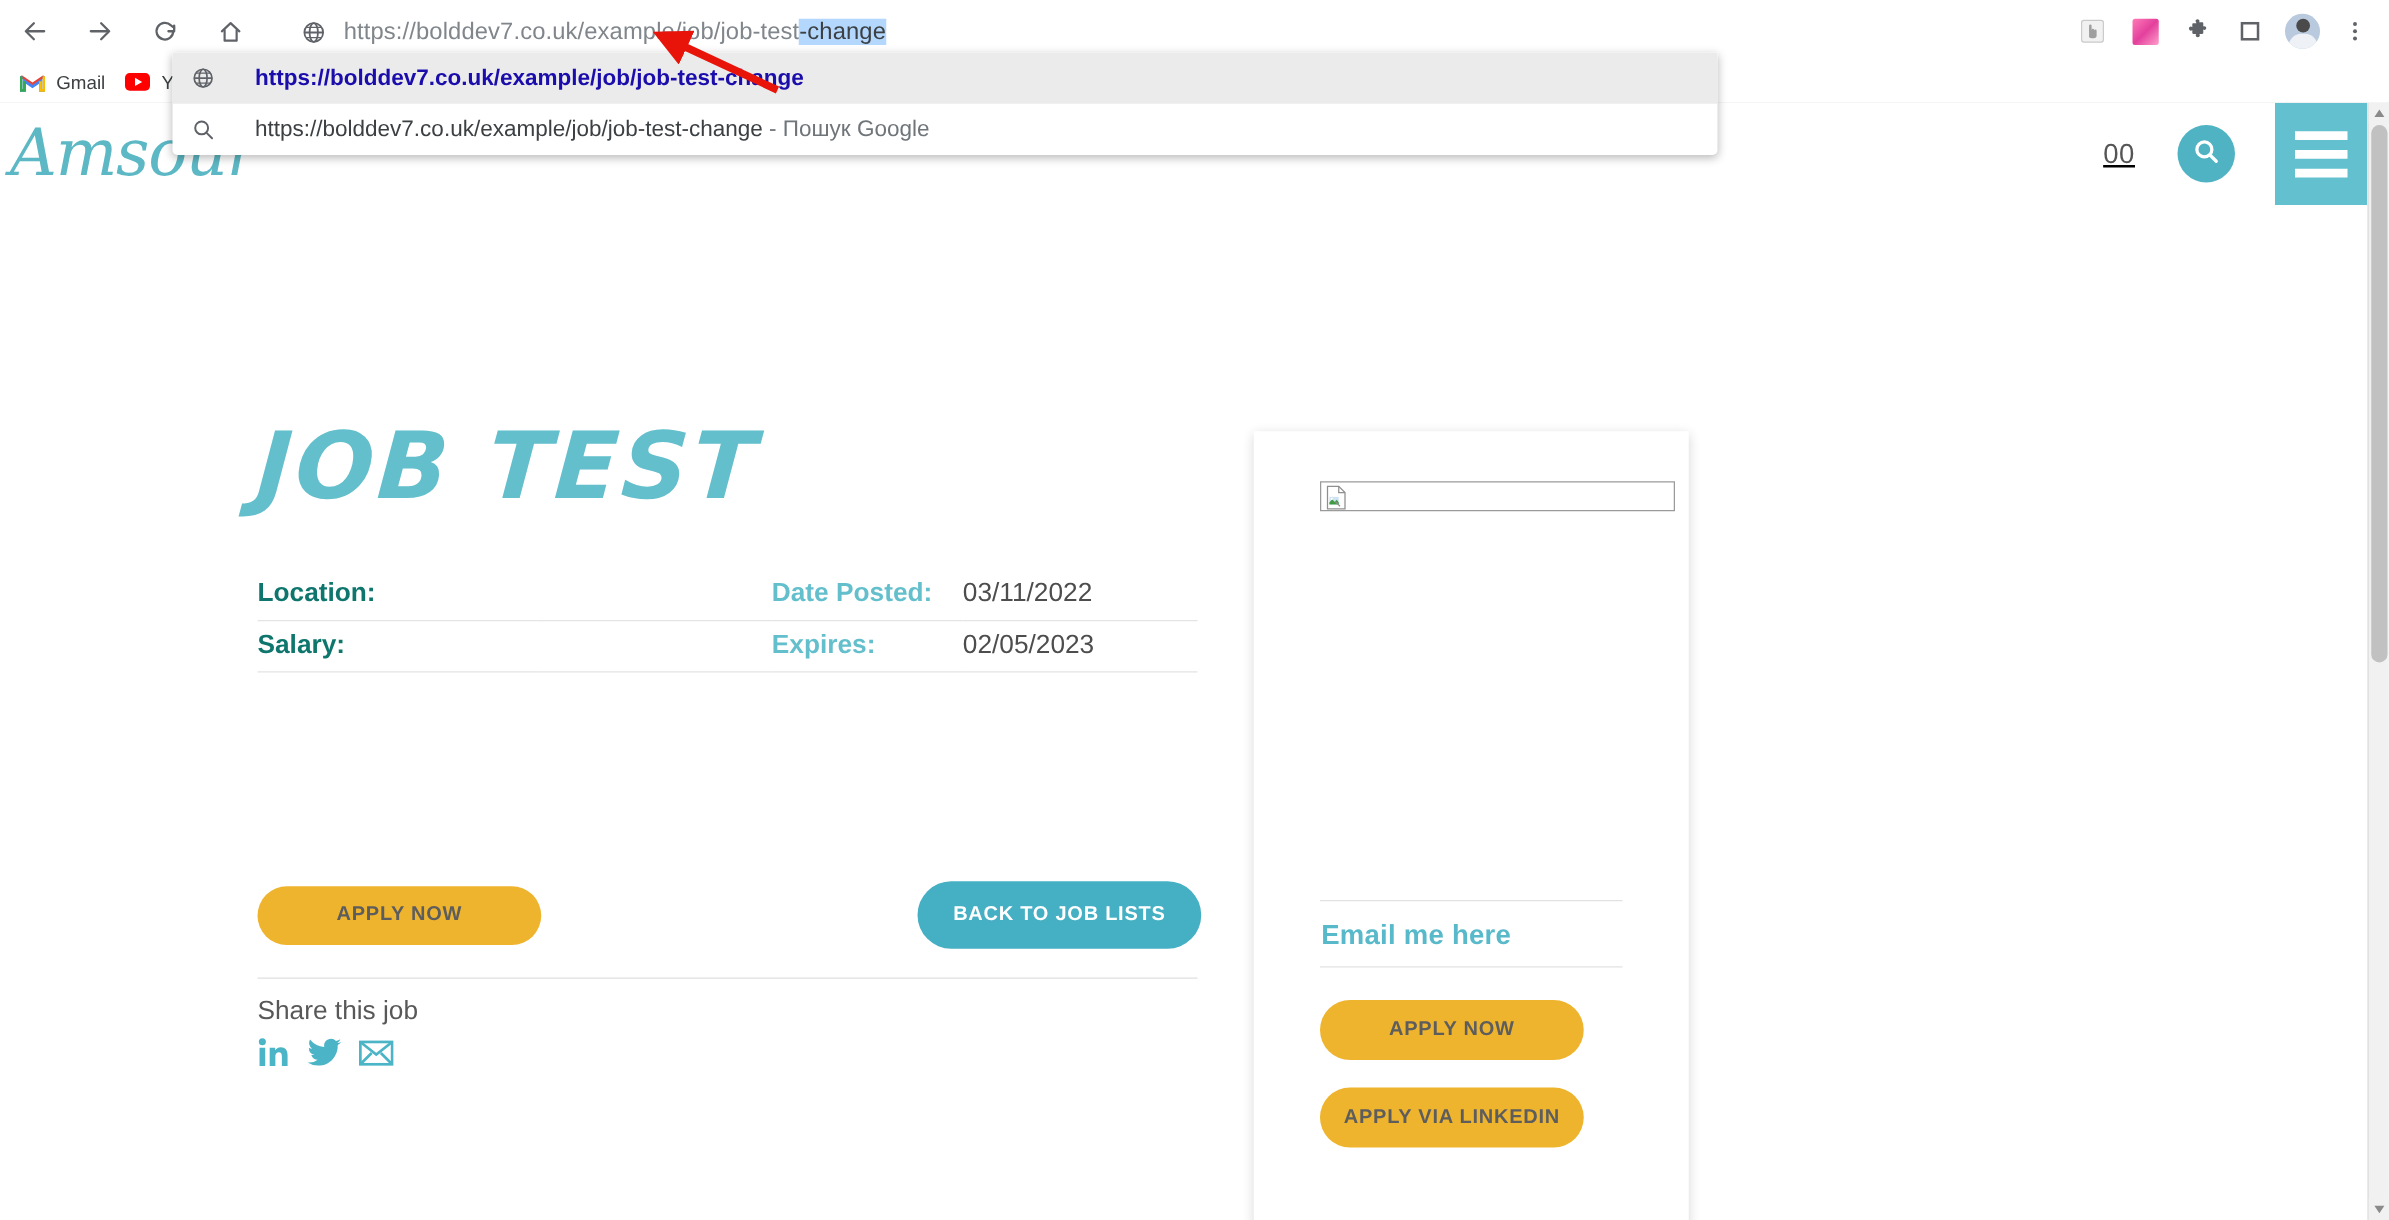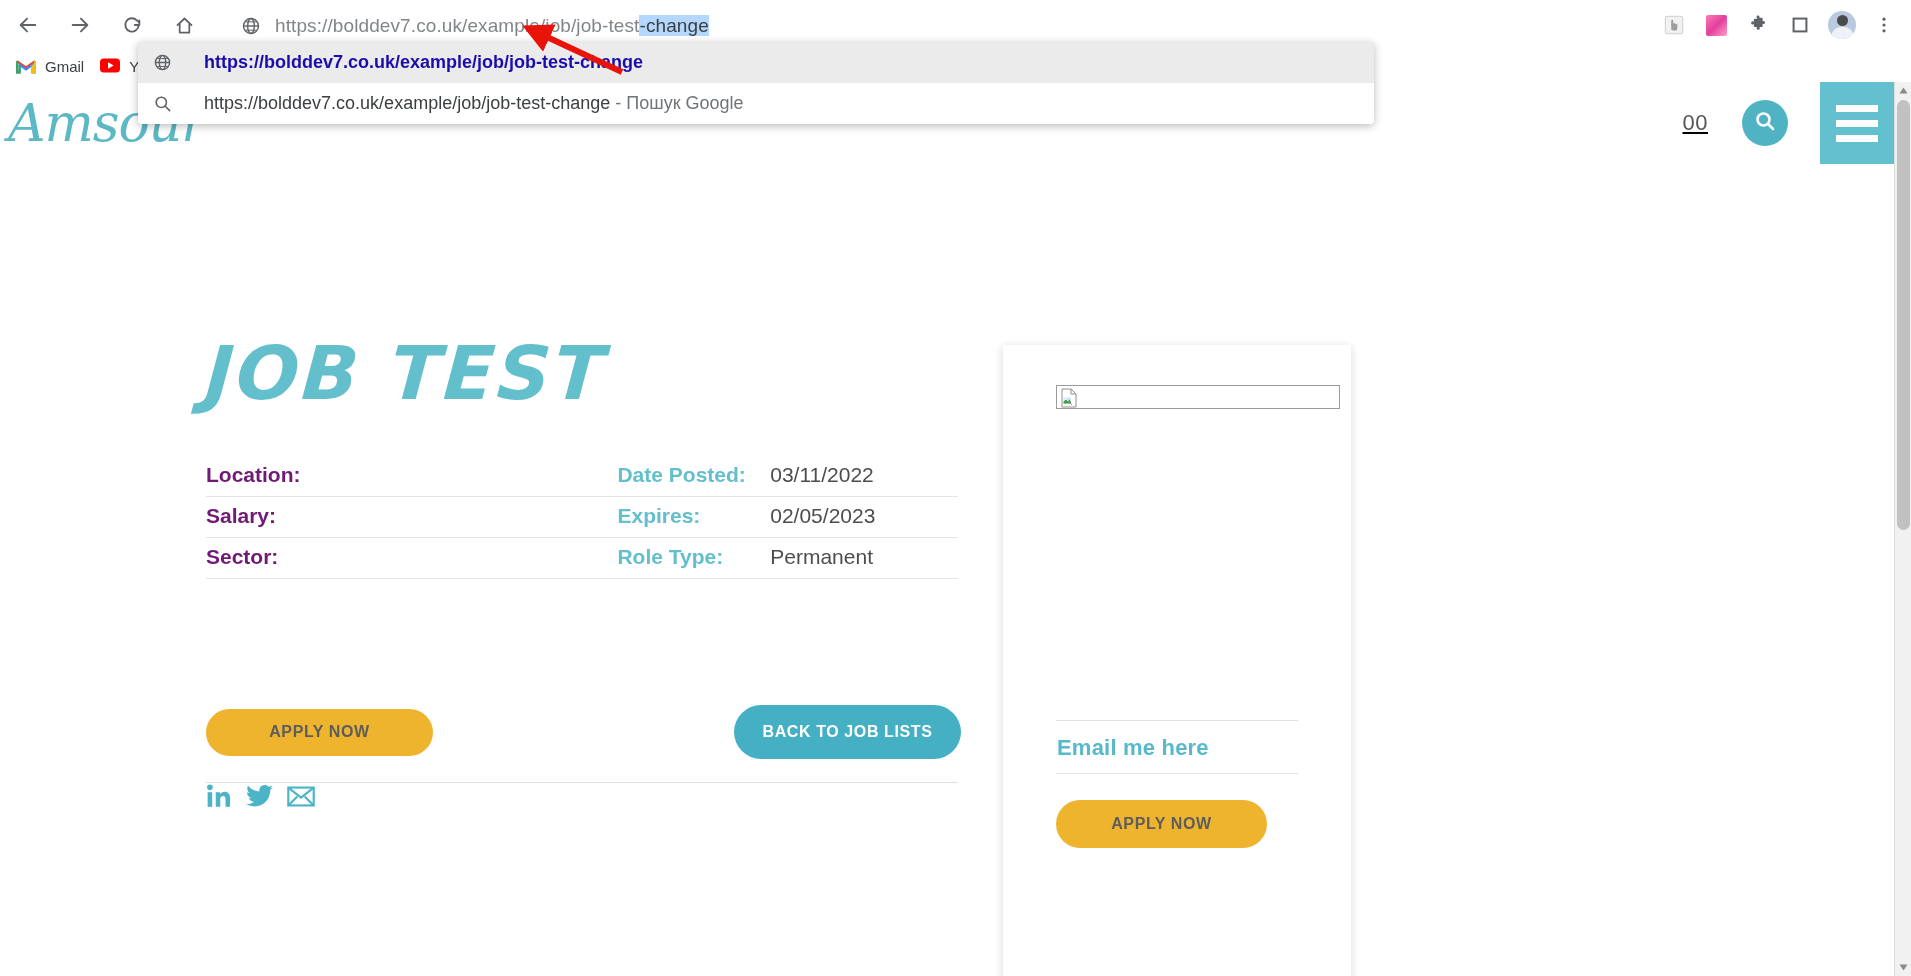--- a/index.html
+++ b/index.html
@@ -196,21 +196,21 @@
   }
 
   #job-table { width: 752px; border-collapse: collapse; }
   #job-table td {
     border-bottom: 1px solid #e4e4e4;
     padding: 7px 0 9px 0;
     font-size: 21px;
     vertical-align: baseline;
   }
   .jt-label {
-    color: #701a75; font-weight: bold; width: 205px;
+    color: #0f766e; font-weight: bold; width: 205px;
   }
   .jt-value { color: #4d4d4d; font-weight: normal; width: 172px; }
   .jt-label2 { color: #63bfcc; font-weight: bold; width: 140px; }
 
   #cta-row {
     position: absolute; left: 206px; top: 541px; width: 755px;
     display: flex; align-items: center; justify-content: space-between;
   }
   .pill {
     border: none; border-radius: 40px;
@@ -437,37 +437,32 @@
             <td class="jt-value"></td>
             <td class="jt-label2">Date Posted:</td>
             <td class="jt-value">03/11/2022</td>
           </tr>
           <tr>
             <td class="jt-label">Salary:</td>
             <td class="jt-value"></td>
             <td class="jt-label2">Expires:</td>
             <td class="jt-value">02/05/2023</td>
           </tr>
-          <tr>
-            <td class="jt-label">Sector:</td>
-            <td class="jt-value"></td>
-            <td class="jt-label2">Role Type:</td>
-            <td class="jt-value">Permanent</td>
-          </tr>
         </tbody>
       </table>
     </div>
 
     <div id="cta-row">
       <button class="pill pill-yellow" id="btn-apply-now-main">APPLY NOW</button>
       <button class="pill pill-teal" id="btn-back-to-jobs">BACK TO JOB LISTS</button>
     </div>
 
     <div id="share-block">
       <div id="share-divider"></div>
+      <div id="share-label">Share this job</div>
       <div id="share-icons">
         <span class="share-ico">
           <svg width="26" height="26" viewBox="0 0 24 24" fill="#4cb4c7">
               <rect x="1.5" y="8.5" width="4.2" height="13.5"></rect>
               <circle cx="3.6" cy="4" r="2.6"></circle>
               <path d="M9 8.5h4v1.9c.7-1.3 2.2-2.3 4.2-2.3 3.3 0 5 2.1 5 5.9V22h-4.2v-7.1c0-1.9-.7-3-2.3-3-1.4 0-2.3 1-2.5 2.3V22H9z"></path>
             </svg>
         </span>
         <span class="share-ico">
           <svg width="27" height="24" viewBox="0 0 24 20" fill="#4cb4c7">
@@ -492,20 +487,21 @@
           <path d="M3.5 9.5h7.5v6H3.5z" fill="#cfe3f5"></path>
           <path d="M3.5 14l2.3-2.6 2 2.2 1.6-1.8 1.6 2.2v1.5H3.5z" fill="#3f9b3f"></path>
           <circle cx="5.4" cy="11.1" r=".9" fill="#ffffff"></circle>
           <path d="M8 13l4 4" stroke="#8f8f8f" stroke-width="1"></path>
         </svg>
       </div>
       <div id="sidebar-divider-top"></div>
       <a id="email-me-link">Email me here</a>
       <div id="sidebar-divider-bot"></div>
       <button class="pill pill-yellow" id="btn-apply-now-side">APPLY NOW</button>
+      <button class="pill pill-yellow" id="btn-apply-linkedin">APPLY VIA LINKEDIN</button>
     </div>
 
   </div>
 </div>
 
 <div id="page-scrollbar">
   <div id="scroll-up-arrow">
     <svg width="9" height="7" viewBox="0 0 9 7">
         <polygon points="4.5,0.5 8.5,6.5 0.5,6.5" fill="#8a8a8a"></polygon>
       </svg>

